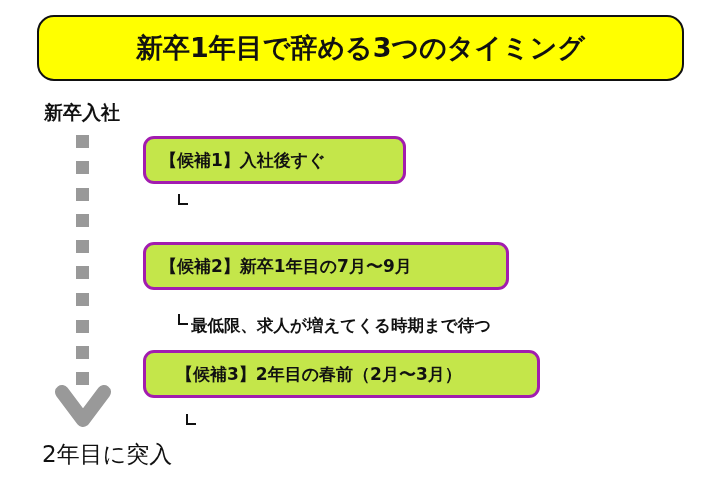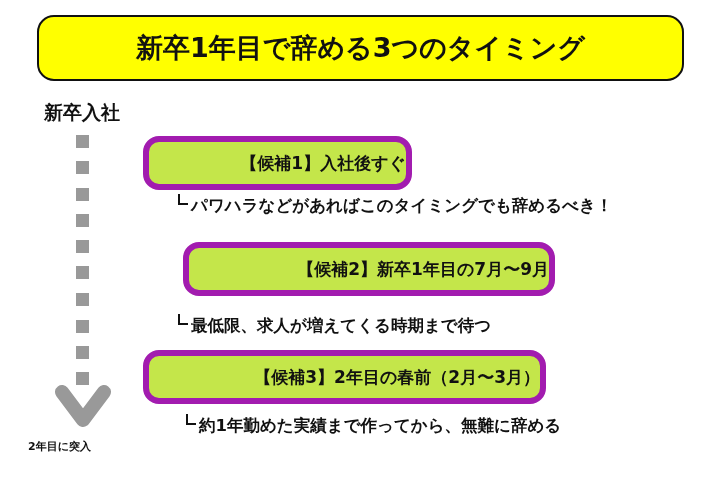--- a/index.html
+++ b/index.html
@@ -37,50 +37,49 @@
     }
     .label-start {
       position: absolute;
       left: 44px;
       top: 100px;
       font-size: 19px;
       font-weight: bold;
     }
     .label-end {
       position: absolute;
-      left: 28px;
+      left: 42px;
       top: 439px;
-      font-size: 11px;
-      font-weight: bold;
+      font-size: 23px;
+      font-weight: normal;
     }
     .dot {
       position: absolute;
       left: 76px;
       width: 13px;
       height: 13px;
       background: #999999;
     }
     .arrow-head {
       position: absolute;
       left: 54px;
       top: 384px;
       width: 58px;
       height: 46px;
     }
     .candidate {
       position: absolute;
       left: 143px;
       height: 42px;
       background: #c4e64a;
-      border: 6px solid #a21caf;
-      border-radius: 16px;
+      border: 3px solid #a21caf;
+      border-radius: 11px;
       display: flex;
       align-items: center;
       box-sizing: content-box;
-      justify-content: flex-end;
     }
     .candidate-text {
       font-size: 17px;
       font-weight: bold;
       white-space: nowrap;
       padding-left: 14px;
     }
     .desc {
       position: absolute;
       left: 178px;
@@ -123,28 +122,28 @@
 <svg class="arrow-head" viewBox="0 0 58 46">
   <polyline points="8,8 29,36 50,8" fill="none" stroke="#999999" stroke-width="14" stroke-linecap="round" stroke-linejoin="round"></polyline>
 </svg>
 
 <div class="label-end">2年目に突入</div>
 
 <div class="candidate" style="top:136px; width:257px;">
   <span class="candidate-text">【候補1】入社後すぐ</span>
 </div>
 <div class="desc" style="top:194px;">
-  <span class="corner"></span><span>パワハラなどがあればこのタイミングでも辞めるべき！</span>
+  <span class="corner"></span>
 </div>
 
-<div class="candidate" style="top:242px; width:360px;margin-left:40px;">
+<div class="candidate" style="top:242px; width:360px;">
   <span class="candidate-text">【候補2】新卒1年目の7月〜9月</span>
 </div>
 <div class="desc" style="top:300px;margin-top:14px;">
   <span class="corner"></span><span>最低限、求人が増えてくる時期まで待つ</span>
 </div>
 
 <div class="candidate" style="top:350px; width:375px;padding-left:16px;">
   <span class="candidate-text">【候補3】2年目の春前（2月〜3月）</span>
 </div>
 <div class="desc" style="top:414px; left:186px;">
-  <span class="corner"></span><span>約1年勤めた実績まで作ってから、無難に辞める</span>
+  <span class="corner"></span>
 </div>
 
 </body></html>

